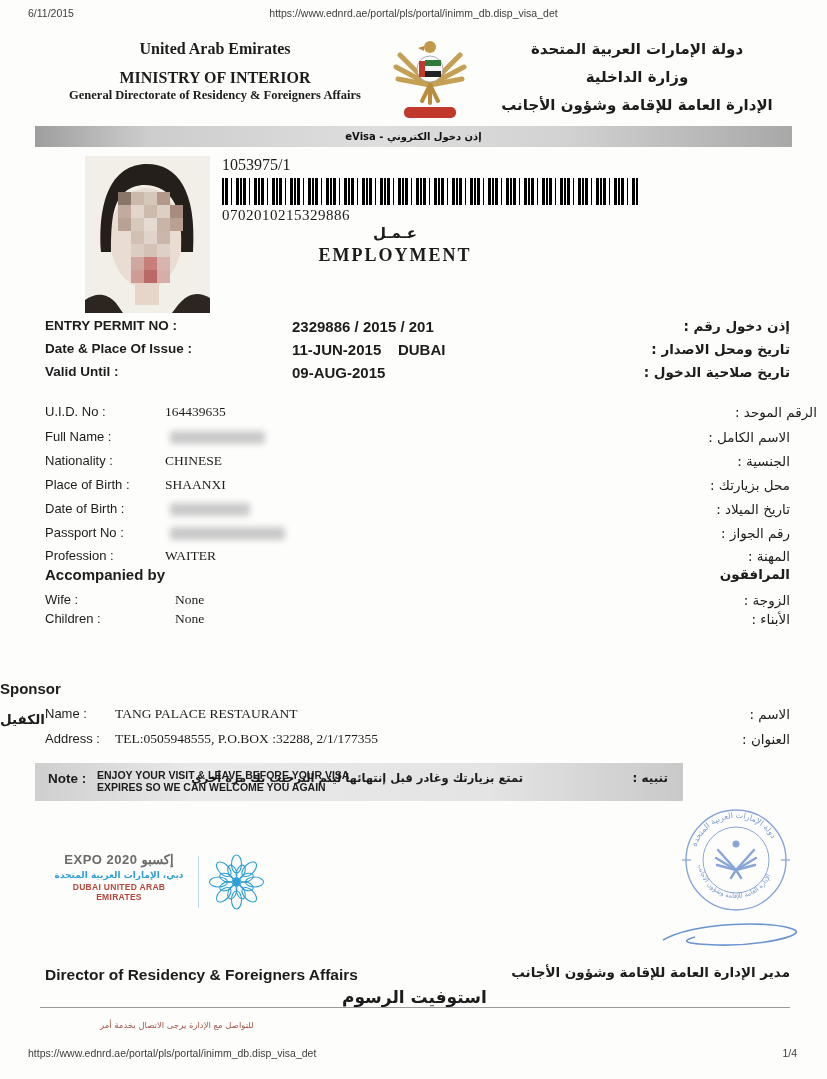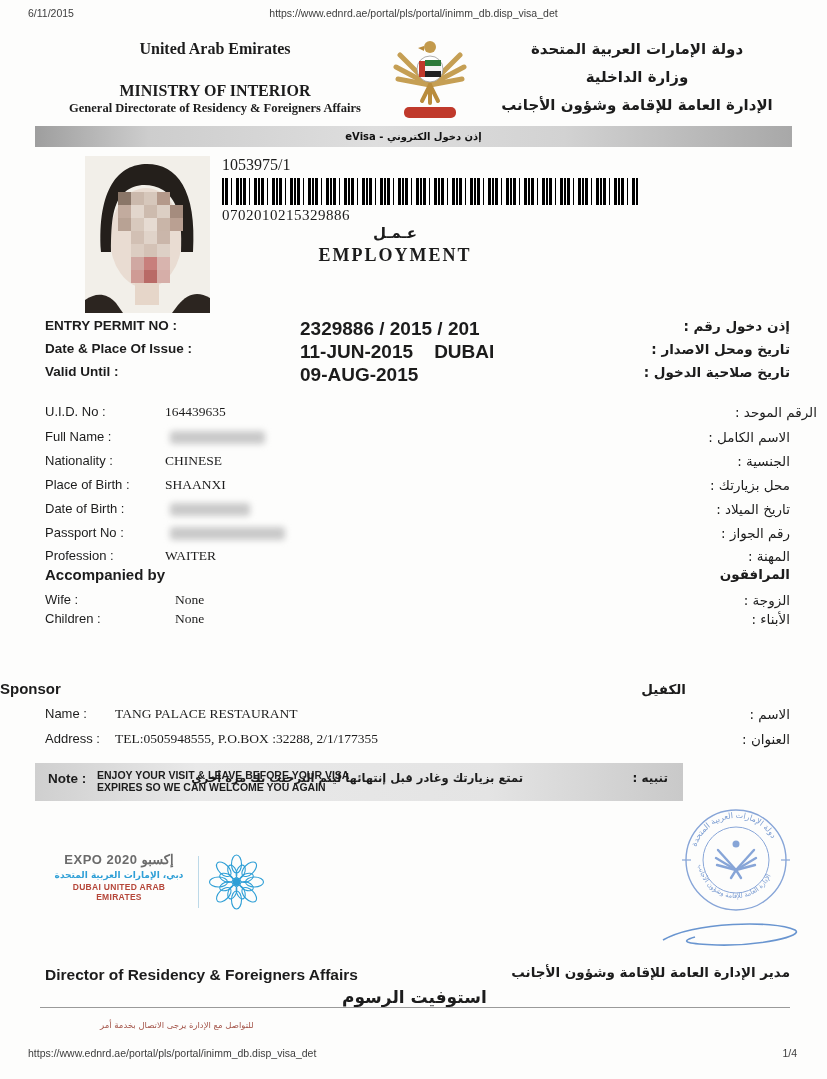--- a/index.html
+++ b/index.html
@@ -7,21 +7,21 @@
         font-family:"Liberation Sans",sans-serif;color:#1c1c1c;overflow:hidden;}
   .abs{position:absolute;}
   .artext{font-family:"DejaVu Sans",sans-serif;direction:rtl;unicode-bidi:embed;}
 
   
   .meta{font-size:10.5px;color:#3d3d3d;}
 
   
   .hdr-en{left:40px;top:40px;width:350px;text-align:center;
           font-family:"Liberation Serif",serif;font-weight:700;}
-  .hdr-en .l1{font-size:16px;margin-bottom:24px;}
+  .hdr-en .l1{font-size:16px;margin-bottom:11px;}
   .hdr-en .l2{font-size:16px;margin-bottom:1px;}
   .hdr-en .l3{font-size:12.5px;}
   .hdr-ar{right:35px;top:40px;width:310px;text-align:center;font-weight:700;}
   .hdr-ar div{font-size:15px;margin-bottom:10px;}
 
   
   .banner{left:35px;top:126px;width:757px;height:21px;
           background:linear-gradient(90deg,#9e9e9e 0%,#cdcdcd 15%,#dedede 45%,#d2d2d2 70%,#a8a8a8 100%);
           text-align:center;font-size:10px;font-weight:700;line-height:21px;color:#111;
           font-family:"DejaVu Sans",sans-serif;}
@@ -35,29 +35,29 @@
   .vtype-ar{left:0;top:224px;width:790px;text-align:center;font-size:15px;font-weight:700;}
   .vtype-en{left:0;top:245px;width:790px;text-align:center;font-family:"Liberation Serif",serif;
             font-size:18px;font-weight:700;letter-spacing:2px;}
 
   
   .row{position:absolute;left:0;width:827px;height:20px;}
   .row .lbl{position:absolute;left:45px;font-size:13px;white-space:pre;}
   .row .val{position:absolute;left:165px;font-family:"Liberation Serif",serif;font-size:13.5px;white-space:pre;}
   .row .arl{position:absolute;right:37px;font-size:13.5px;font-family:"DejaVu Sans",sans-serif;direction:rtl;}
   .row.b .lbl{font-weight:700;font-size:13.5px;}
-  .row.b .val{left:300px;font-family:"Liberation Sans",sans-serif;font-weight:700;font-size:19px;}
+  .row.b .val{left:292px;font-family:"Liberation Sans",sans-serif;font-weight:700;font-size:15px;}
   .row.b .arl{font-weight:700;}
   .row.spv .val{left:115px;}
   .blurbox{position:absolute;left:170px;top:2px;height:13px;background:#c9c9c9;
            filter:blur(3px);border-radius:3px;}
 
   .sec-head{position:absolute;font-size:15px;font-weight:700;}
 
-  .sponsor-head{left:0;top:680px;width:686px;display:flex;justify-content:space-between;gap:14px;align-items:baseline;}
+  .sponsor-head{left:0;top:680px;width:686px;display:flex;justify-content:space-between;gap:14px;align-items:baseline;flex-direction:column;}
   .sponsor-head .en{font-size:15px;font-weight:700;}
   .sponsor-head .ar{font-size:13.5px;font-weight:700;}
 
   
   .noteband{left:35px;top:763px;width:648px;height:38px;
             background:linear-gradient(90deg,#cfcfcf 0%,#e9e9e9 25%,#e4e4e4 70%,#c9c9c9 100%);}
   .noteband .nlabel{position:absolute;left:13px;top:8px;font-size:13.5px;font-weight:700;}
   .noteband .ntext{position:absolute;left:62px;top:6px;font-size:10.5px;font-weight:700;line-height:12px;}
   .noteband .nar{position:absolute;right:160px;top:8px;font-size:11.5px;font-weight:700;}
   .noteband .narlbl{position:absolute;right:15px;top:8px;font-size:12px;font-weight:700;}

